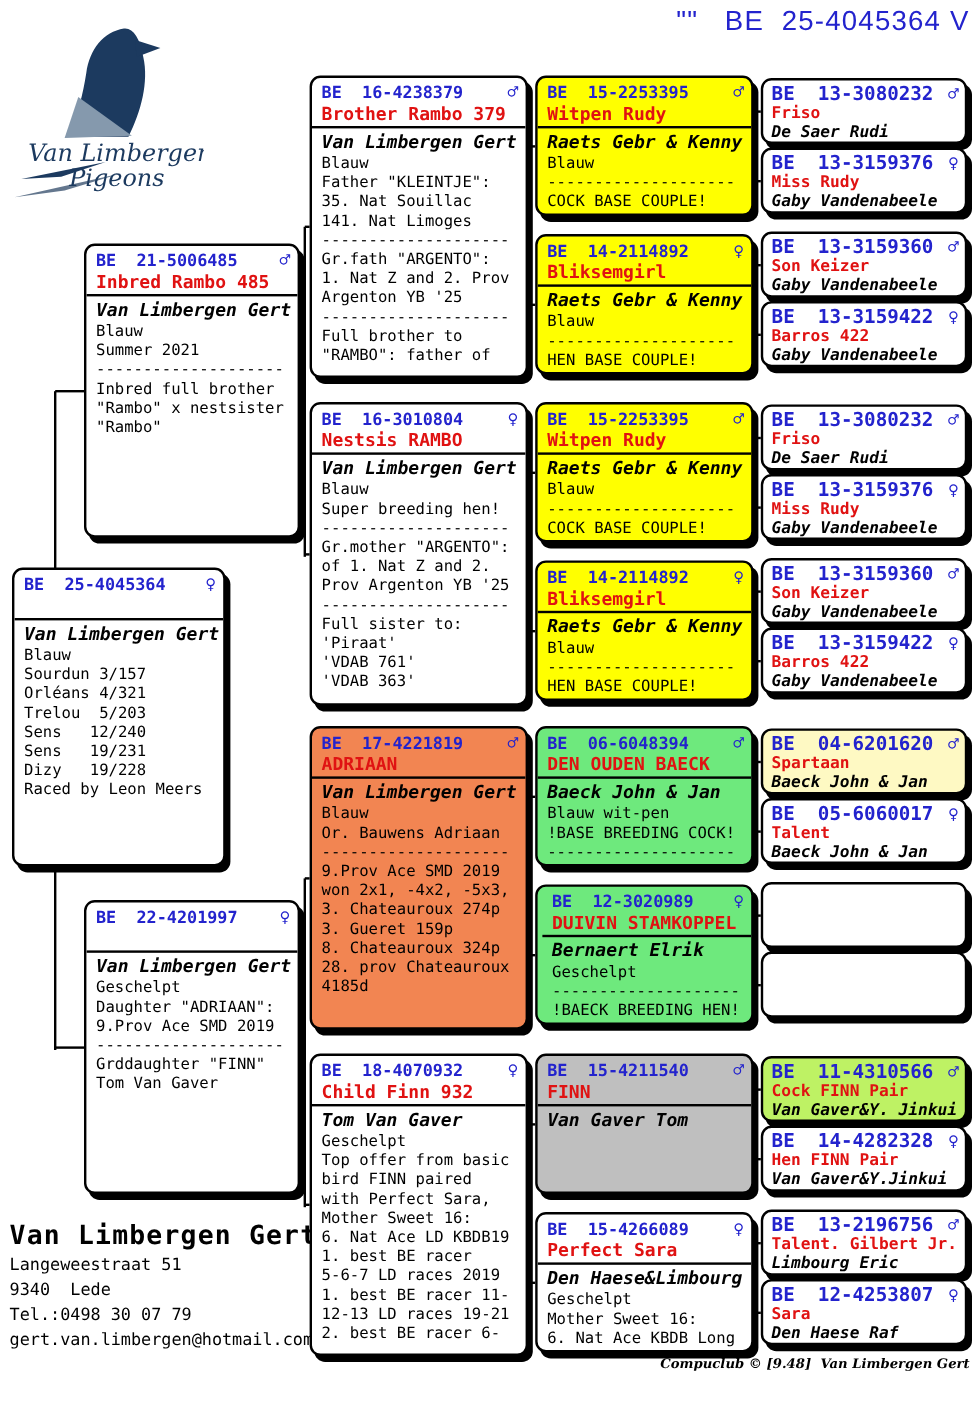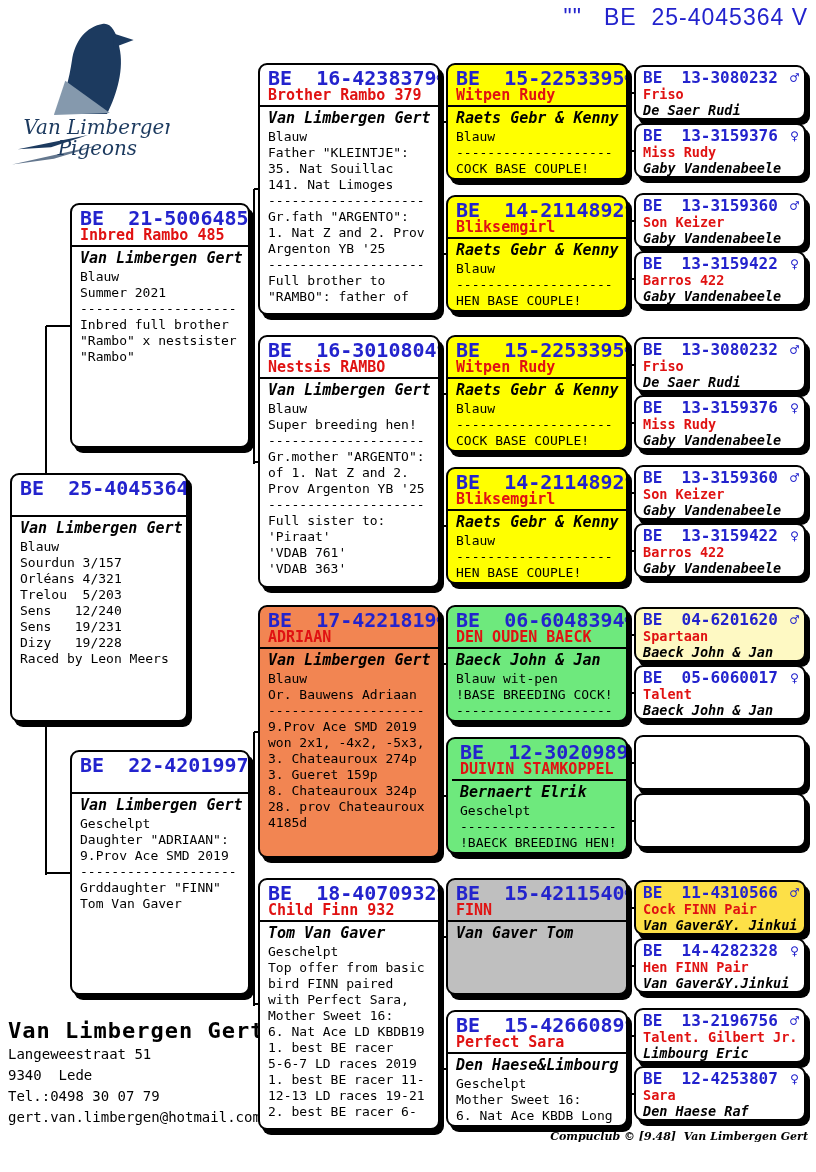--- a/index.html
+++ b/index.html
@@ -8,21 +8,21 @@
   
   #title{position:absolute;top:4px;left:400px;width:408px;text-align:right;
          font-family:"Liberation Sans",sans-serif;font-size:23px;color:var(--ring-blue);
          letter-spacing:1px;white-space:pre;}
   
   #logo{position:absolute;left:8px;top:20px;width:162px;height:152px;}
   
   .pbox{position:absolute;box-sizing:border-box;border:2px solid #000;border-radius:9px;
         background:#fff;box-shadow:4px 5px 0 #000;padding:4px 6px 2px 8px;overflow:hidden;z-index:2;}
   .phead{display:flex;justify-content:space-between;align-items:flex-start;line-height:18px;}
-  .ring{color:var(--ring-blue);font-weight:bold;font-size:20px;white-space:pre;}
+  .ring{color:var(--ring-blue);font-weight:bold;font-size:14px;white-space:pre;}
   .sex{color:var(--ring-blue);font-weight:bold;font-size:15px;line-height:15px;padding-top:1px;}
   .pname{color:var(--name-red);font-weight:bold;font-size:15px;line-height:17px;min-height:17px;white-space:pre;}
   .big .pname{border-bottom:2px solid #000;margin:0 -6px 2px -8px;padding:0 6px 1px 8px;}
   .powner{font-weight:bold;font-style:italic;font-size:15px;line-height:19px;white-space:pre;}
   .pbody{padding-top:1px;}
   .bline{font-size:13px;line-height:16px;white-space:pre;min-height:16px;}
   .g5 .ring{font-size:16px;}
   .g5 .phead{line-height:16px;}
   .g5 .pname{font-size:13.5px;line-height:16px;min-height:16px;}
   .g5 .powner{font-size:13.5px;line-height:16px;}
@@ -419,21 +419,21 @@
     <div class="pbox g5" style="left: 634px; top: 665px; width: 172px; height: 55px; background: rgb(255, 255, 255);">
       <div class="phead">
         <span class="ring">BE  05-6060017</span>
         <span class="sex">♀</span>
       </div>
       <div class="pname">Talent</div>
       <div class="powner">Baeck John &amp; Jan</div>
     </div>
     <div class="pbox g5" style="left: 634px; top: 735px; width: 172px; height: 55px; background: rgb(255, 255, 255);"></div>
     <div class="pbox g5" style="left: 634px; top: 793px; width: 172px; height: 55px; background: rgb(255, 255, 255);"></div>
-    <div class="pbox g5" style="left: 634px; top: 880px; width: 172px; height: 55px; background: #fde047;">
+    <div class="pbox g5" style="left: 634px; top: 880px; width: 172px; height: 55px; background: #bef264;">
       <div class="phead">
         <span class="ring">BE  11-4310566</span>
         <span class="sex">♂</span>
       </div>
       <div class="pname">Cock FINN Pair</div>
       <div class="powner">Van Gaver&amp;Y. Jinkui</div>
     </div>
     <div class="pbox g5" style="left: 634px; top: 938px; width: 172px; height: 55px; background: rgb(255, 255, 255);">
       <div class="phead">
         <span class="ring">BE  14-4282328</span>

